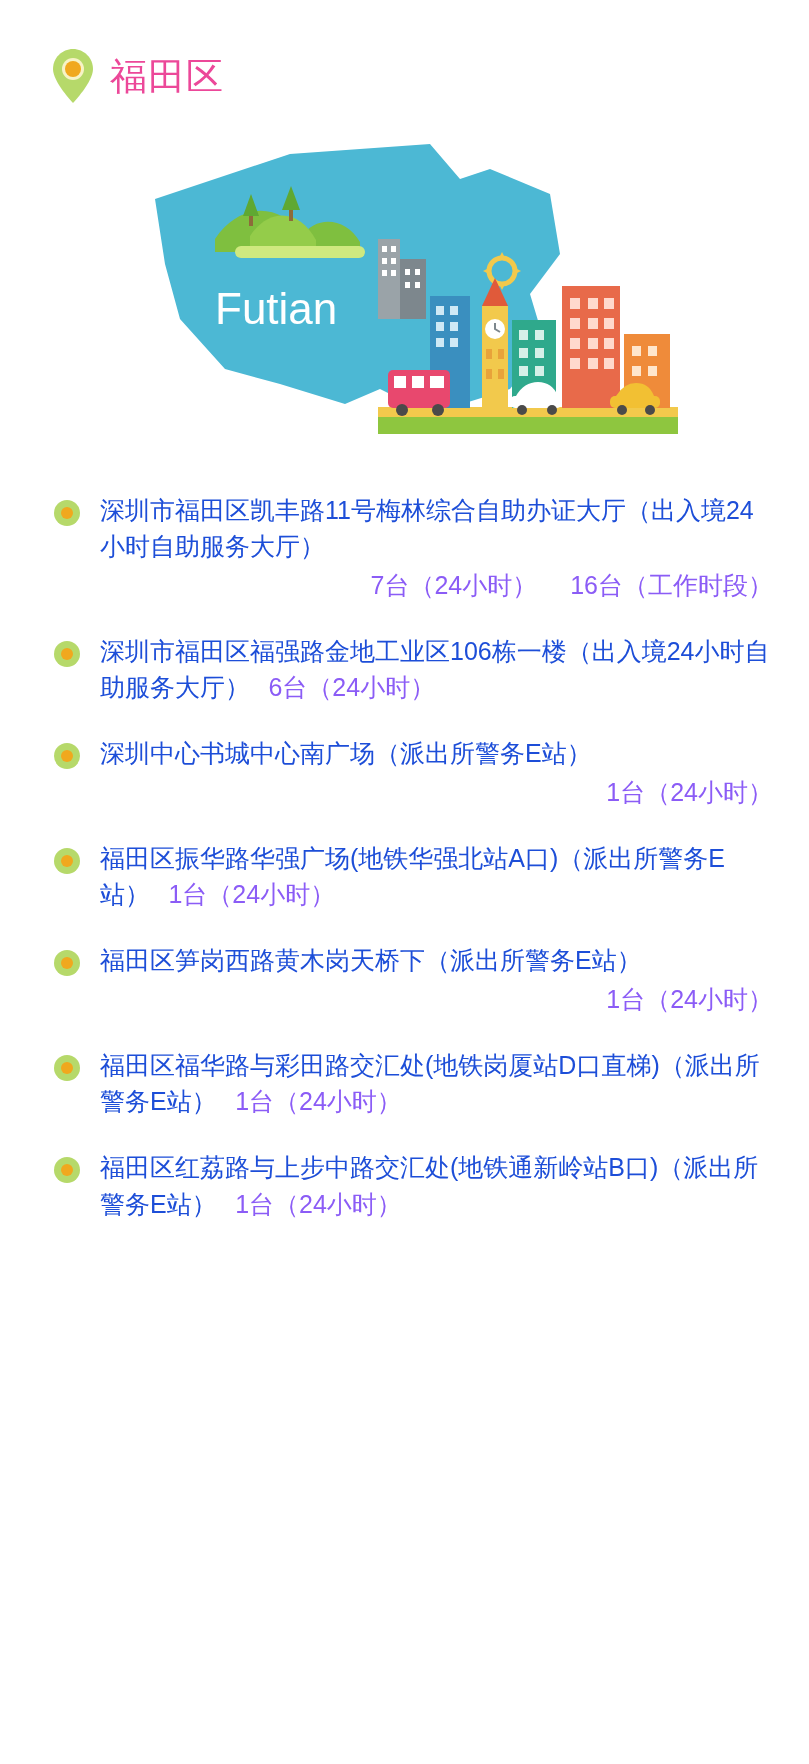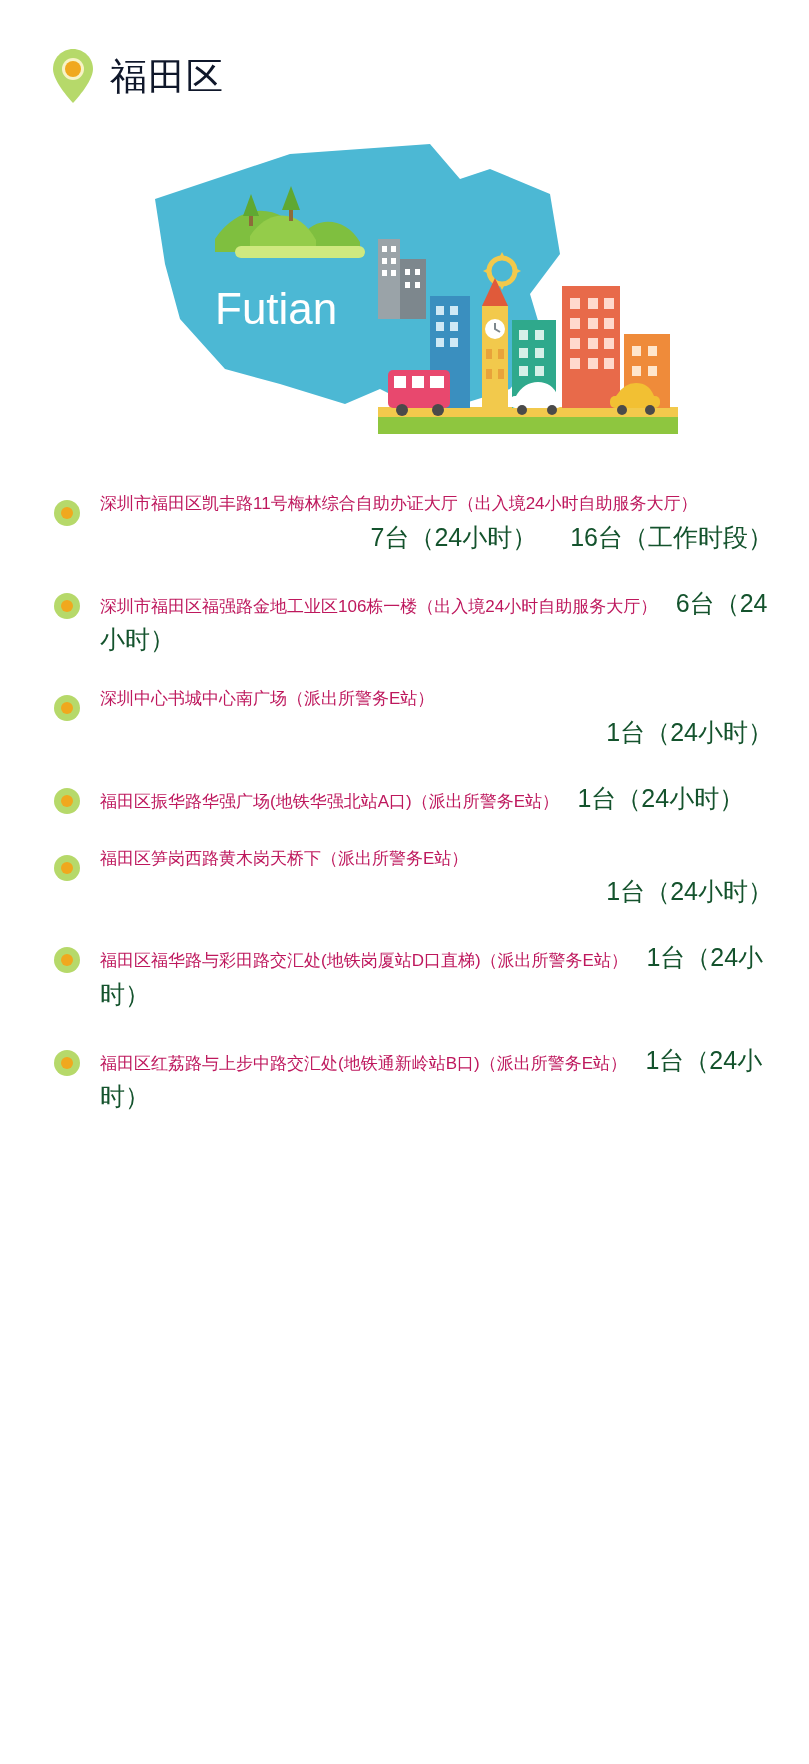--- a/index.html
+++ b/index.html
@@ -31,21 +31,21 @@
   .pin {
     position: relative;
     width: 42px;
     height: 56px;
     flex: 0 0 auto;
   }
   .pin svg { display: block; }
   .district-title {
     font-size: 37px;
     line-height: 1;
-    color: #0f172a;
+    color: #ec4899;
     margin-left: 16px;
     letter-spacing: 1px;
     font-weight: 400;
   }
 
   
   .illustration {
     position: relative;
     width: 560px;
     height: 340px;
@@ -77,30 +77,30 @@
     content: "";
     position: absolute;
     left: 7px;
     top: 7px;
     width: 12px;
     height: 12px;
     border-radius: 50%;
     background: #f0a81e;
   }
   .addr {
-    font-size: 17px;
+    font-size: 25px;
     line-height: 1.45;
-    color: #be185d;
+    color: #1d4ed8;
     letter-spacing: 0px;
     display: inline;
   }
   .counts {
     display: block;
     text-align: right;
-    color: #14532d;
+    color: #8b5cf6;
     font-size: 25px;
     line-height: 1.45;
     margin-top: 2px;
   }
   .counts .c2 { margin-left: 26px; }
   .counts.inline {
     display: inline;
     margin-left: 14px;
   }
 </style>

